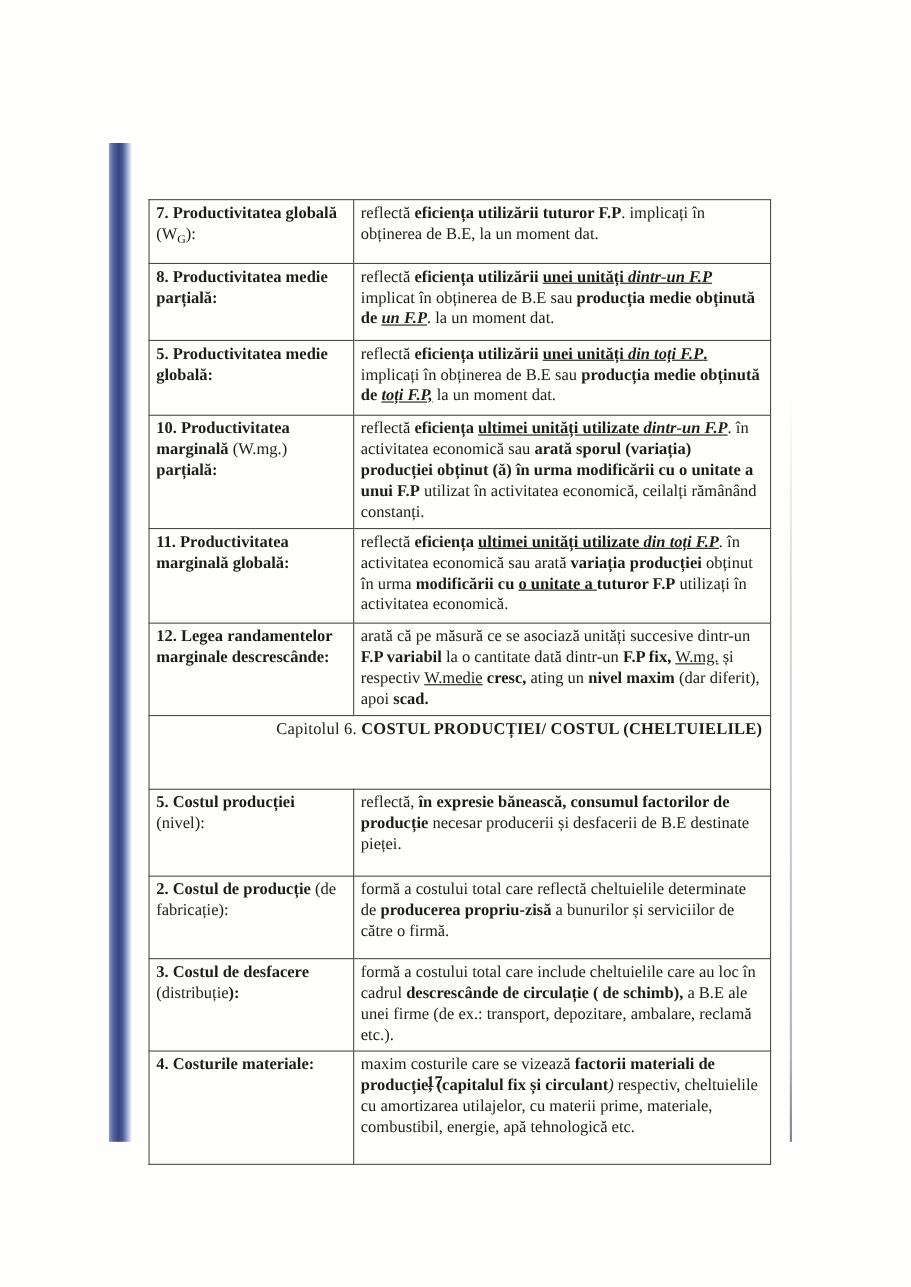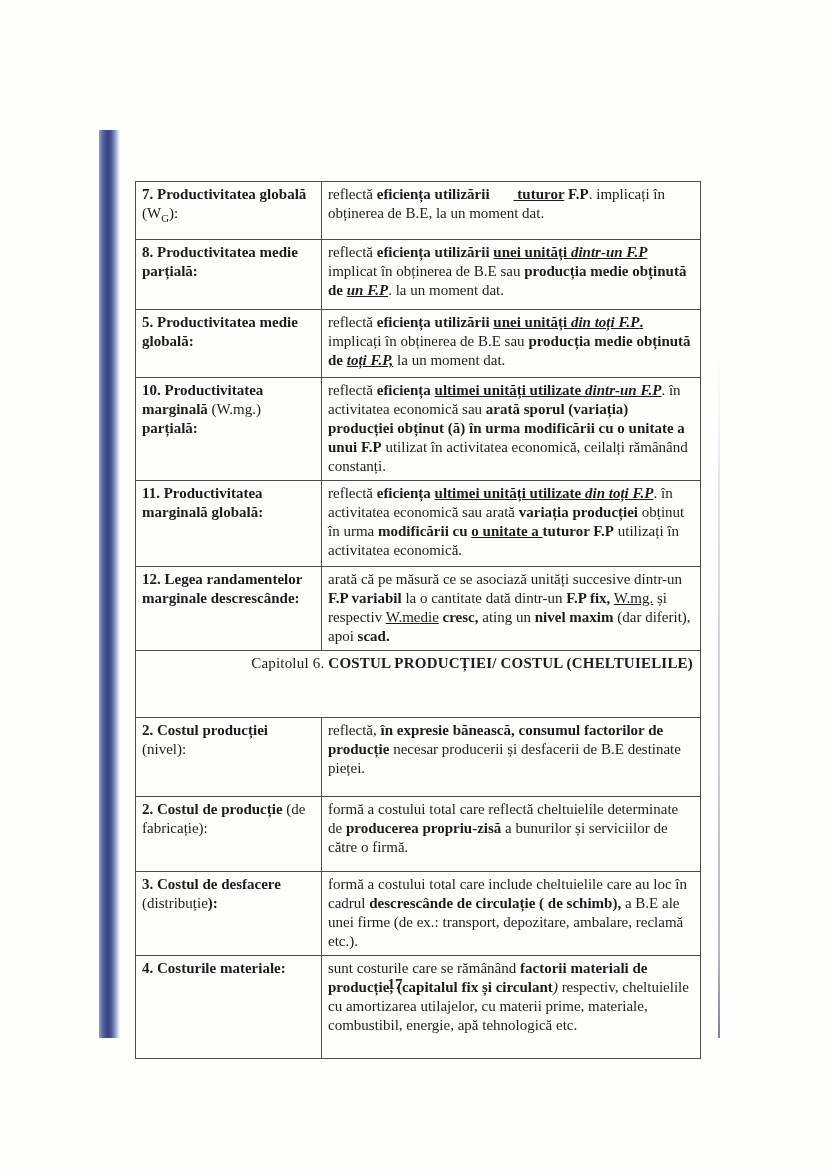--- a/index.html
+++ b/index.html
@@ -101,21 +101,21 @@
 
 <div class="scan-page">
 
   <div class="spine-band"></div>
   <div class="page-edge-line"></div>
 
   <table class="def-table">
     <tbody>
       <tr class="h50">
         <td class="term-col"><span style="font-weight: bold; text-align: center;">7. Productivitatea globală </span><span>(W</span><span style="vertical-align: sub; font-size: 0.72em;">G</span><span>):</span></td>
-        <td class="def-col"><span>reflectă </span><span style="font-weight: bold;">eficiența utilizării</span><span style="font-weight: bold; text-decoration: underline; padding-left: 24px;"> tuturor</span><span style="font-weight: bold;"> F.P</span><span>. implicați în obținerea de B.E, la un moment dat.</span></td>
+        <td class="def-col"><span>reflectă </span><span style="font-weight: bold;">eficiența utilizării</span><span style="font-weight: bold; "> tuturor</span><span style="font-weight: bold;"> F.P</span><span>. implicați în obținerea de B.E, la un moment dat.</span></td>
       </tr>
       <tr class="h62">
         <td class="term-col"><span style="font-weight: bold;">8. Productivitatea medie parțială:</span></td>
         <td class="def-col"><span>reflectă </span><span style="font-weight: bold;">eficiența utilizării </span><span style="font-weight: bold; text-decoration: underline;">unei unități </span><span style="font-weight: bold; font-style: italic; text-decoration: underline;">dintr-un F.P</span><span> implicat în obținerea de B.E sau </span><span style="font-weight: bold;">producția medie obținută de </span><span style="font-weight: bold; font-style: italic; text-decoration: underline;">un F.P</span><span>. la un moment dat.</span></td>
       </tr>
       <tr class="h60">
         <td class="term-col"><span style="font-weight: bold;">5. Productivitatea medie globală:</span></td>
         <td class="def-col"><span>reflectă </span><span style="font-weight: bold;">eficiența utilizării </span><span style="font-weight: bold; text-decoration: underline;">unei unități </span><span style="font-weight: bold; font-style: italic; text-decoration: underline;">din toți F.P</span><span style="font-weight: bold; text-decoration: underline;">.</span><span> implicați în obținerea de B.E sau </span><span style="font-weight: bold;">producția medie obținută de </span><span style="font-weight: bold; font-style: italic; text-decoration: underline;">toți F.P,</span><span> la un moment dat.</span></td>
       </tr>
       <tr class="h95">
@@ -127,33 +127,33 @@
         <td class="def-col"><span>reflectă </span><span style="font-weight: bold;">eficiența </span><span style="font-weight: bold; text-decoration: underline;">ultimei unități utilizate </span><span style="font-weight: bold; font-style: italic; text-decoration: underline;">din toți F.P</span><span>. în activitatea economică sau arată </span><span style="font-weight: bold;">variația producției</span><span> obținut în urma </span><span style="font-weight: bold;">modificării cu </span><span style="font-weight: bold; text-decoration: underline;">o unitate a </span><span style="font-weight: bold;">tuturor F.P</span><span> utilizați în activitatea economică.</span></td>
       </tr>
       <tr class="h73">
         <td class="term-col"><span style="font-weight: bold;">12. Legea randamentelor marginale descrescânde:</span></td>
         <td class="def-col"><span>arată că pe măsură ce se asociază unități succesive dintr-un </span><span style="font-weight: bold;">F.P variabil</span><span> la o cantitate dată dintr-un </span><span style="font-weight: bold;">F.P fix,</span><span> </span><span style="text-decoration: underline;">W.mg.</span><span> și respectiv </span><span style="text-decoration: underline;">W.medie</span><span> </span><span style="font-weight: bold;">cresc,</span><span> ating un </span><span style="font-weight: bold;">nivel maxim</span><span> (dar diferit), apoi </span><span style="font-weight: bold;">scad.</span></td>
       </tr>
       <tr class="h59">
         <td class="chapter-cell" colspan="2"><span>Capitolul 6.  </span><span style="font-weight: bold;">COSTUL PRODUCȚIEI/ COSTUL (CHELTUIELILE)</span></td>
       </tr>
       <tr class="h71">
-        <td class="term-col"><span style="font-weight: bold;">2. Costul producției </span><span>(nivel):</span></td>
+        <td class="term-col"><span style="font-weight: bold;">5. Costul producției </span><span>(nivel):</span></td>
         <td class="def-col"><span>reflectă, </span><span style="font-weight: bold;">în expresie bănească, consumul factorilor de producție</span><span> necesar producerii și desfacerii de B.E destinate pieței.</span></td>
       </tr>
       <tr class="h67">
         <td class="term-col"><span style="font-weight: bold;">2. Costul de producție </span><span>(de fabricație):</span></td>
         <td class="def-col"><span>formă a costului total care reflectă cheltuielile determinate de </span><span style="font-weight: bold;">producerea propriu-zisă</span><span> a bunurilor și serviciilor de către o firmă.</span></td>
       </tr>
       <tr class="h73">
         <td class="term-col"><span style="font-weight: bold;">3. Costul de desfacere </span><span>(distribuție</span><span style="font-weight: bold;">):</span></td>
         <td class="def-col"><span>formă a costului total care include cheltuielile care au loc în cadrul </span><span style="font-weight: bold;">descrescânde de circulație ( de schimb),</span><span> a B.E ale unei firme (de ex.: transport, depozitare, ambalare, reclamă etc.).</span></td>
       </tr>
       <tr class="h95">
         <td class="term-col"><span style="font-weight: bold;">4.  Costurile materiale:</span></td>
-        <td class="def-col"><span>sunt costurile care se rămânând </span><span style="font-weight: bold;">factorii materiali de producție, (capitalul fix și circulant</span><span style="font-style: italic;">)</span><span> respectiv, cheltuielile cu amortizarea utilajelor, cu materii prime, materiale, combustibil, energie, apă tehnologică etc.</span></td>
+        <td class="def-col"><span>maxim costurile care se vizează </span><span style="font-weight: bold;">factorii materiali de producție, (capitalul fix și circulant</span><span style="font-style: italic;">)</span><span> respectiv, cheltuielile cu amortizarea utilajelor, cu materii prime, materiale, combustibil, energie, apă tehnologică etc.</span></td>
       </tr>
     </tbody>
   </table>
 
   <div class="page-number">17</div>
 
 </div>
 
 </body></html>

